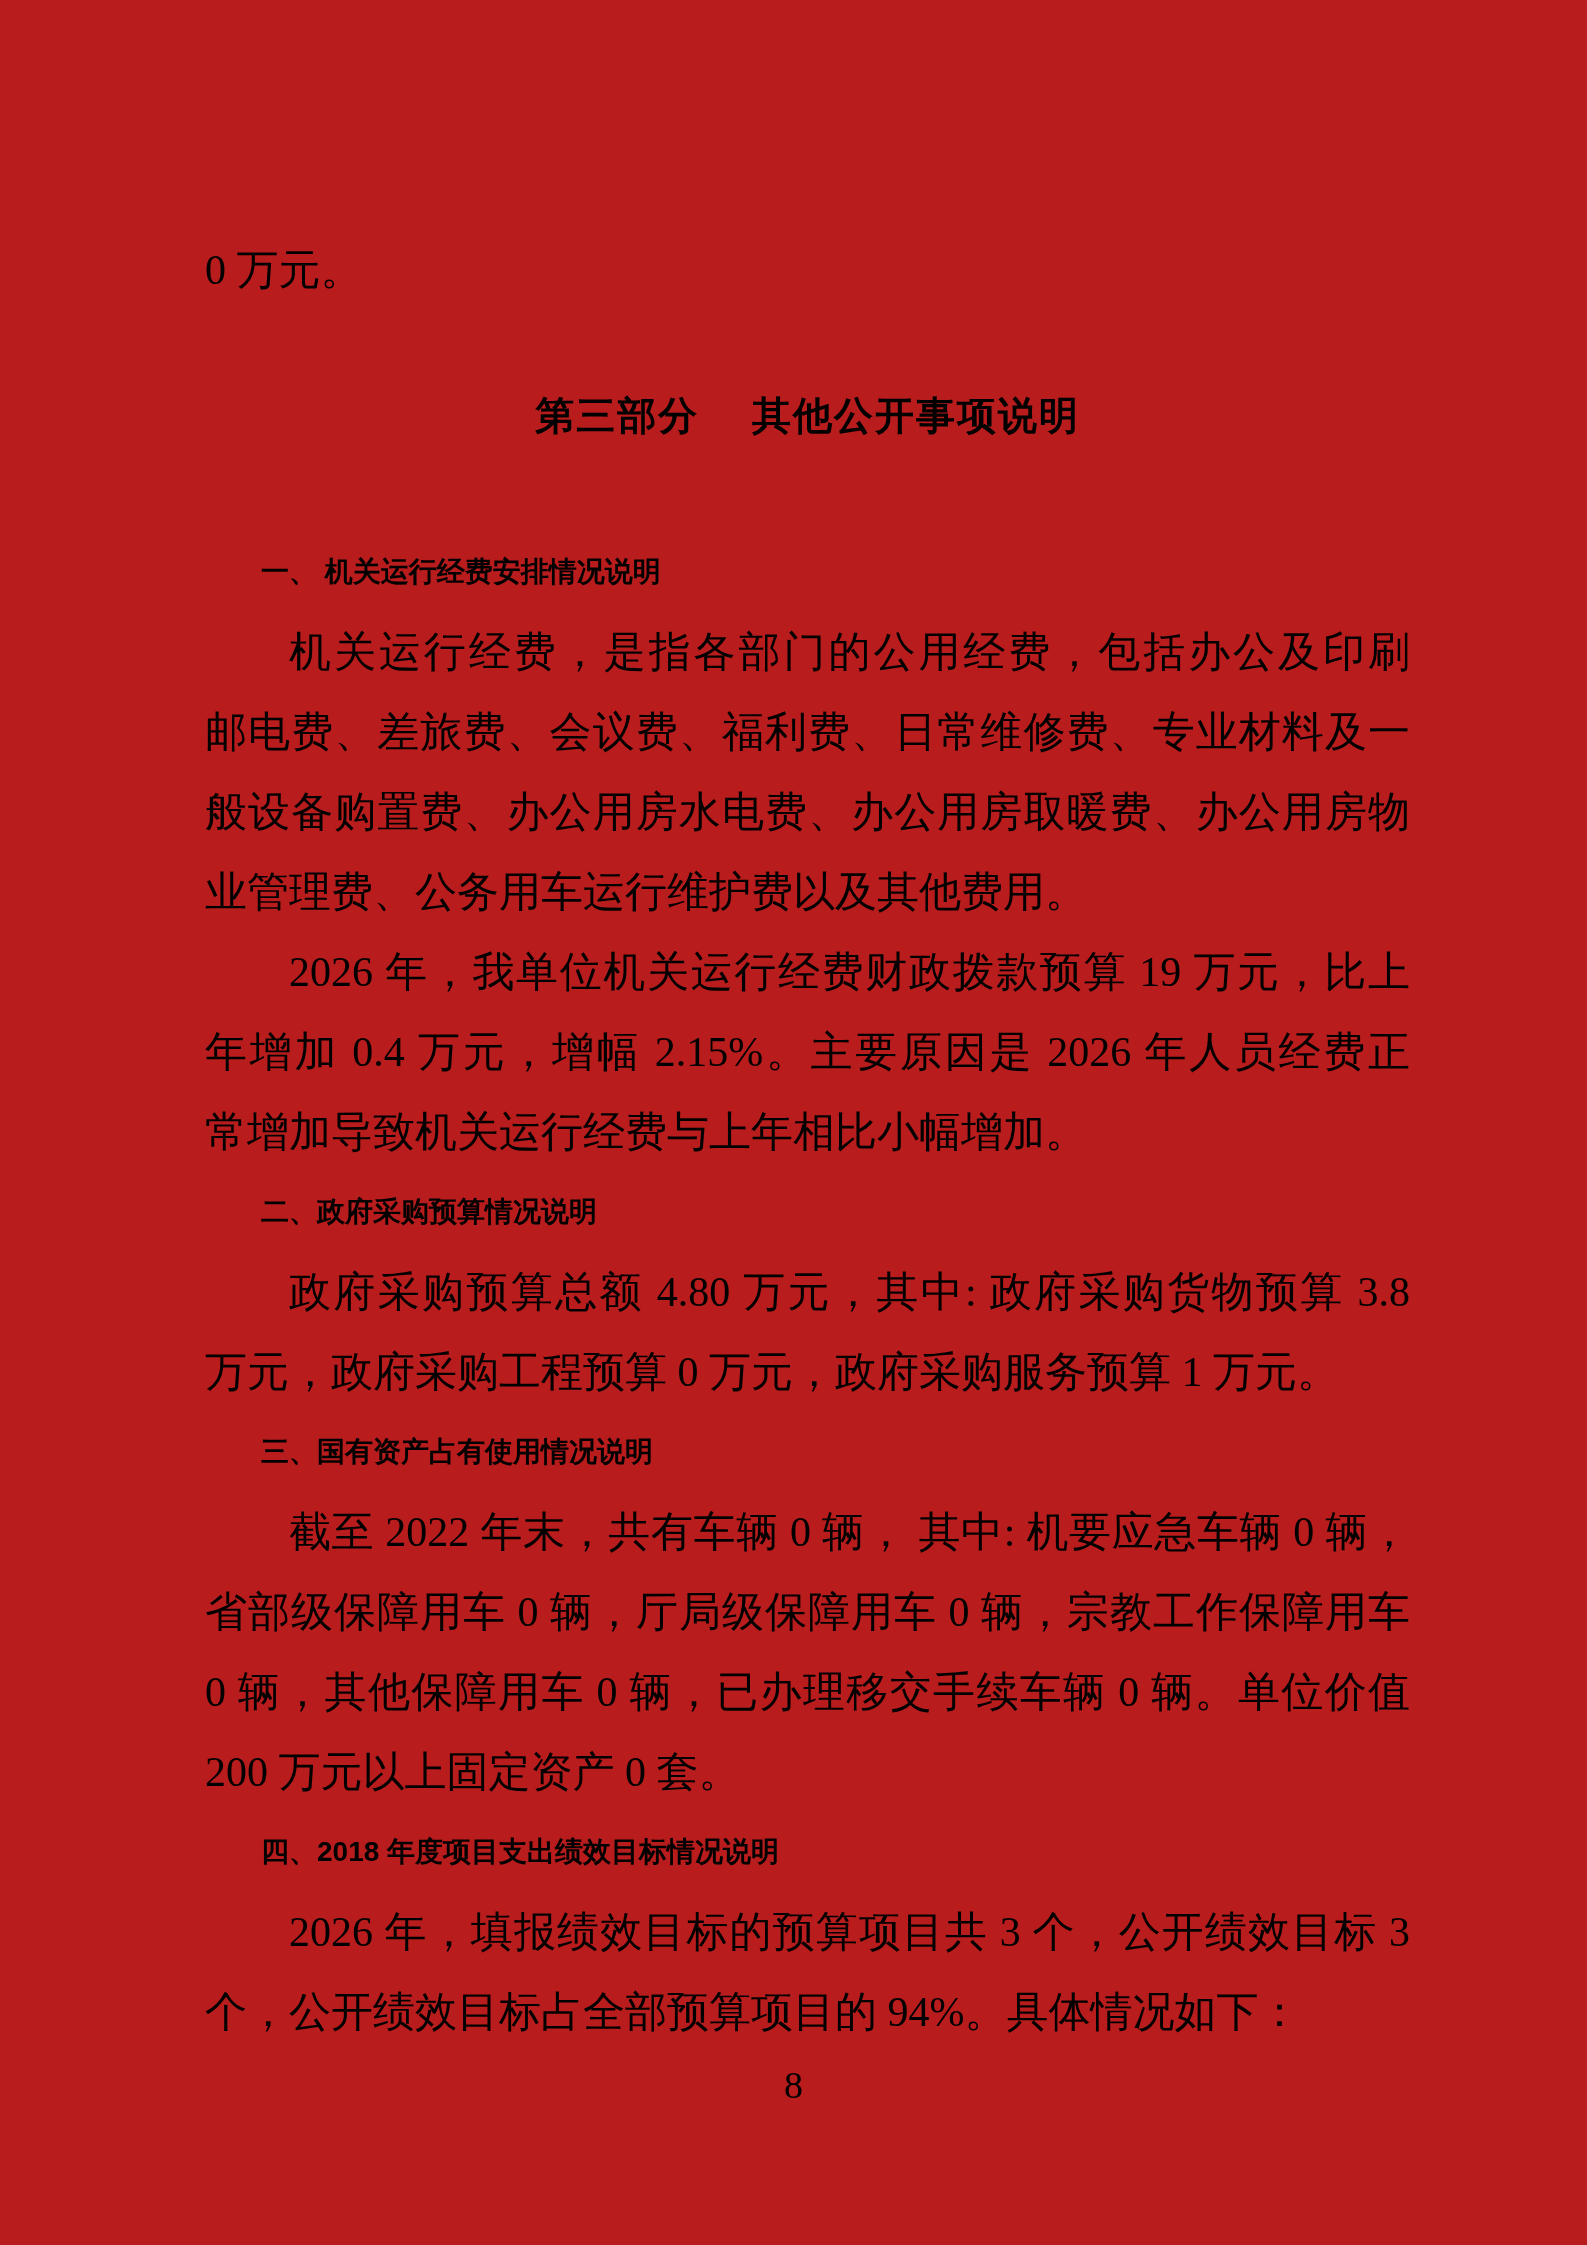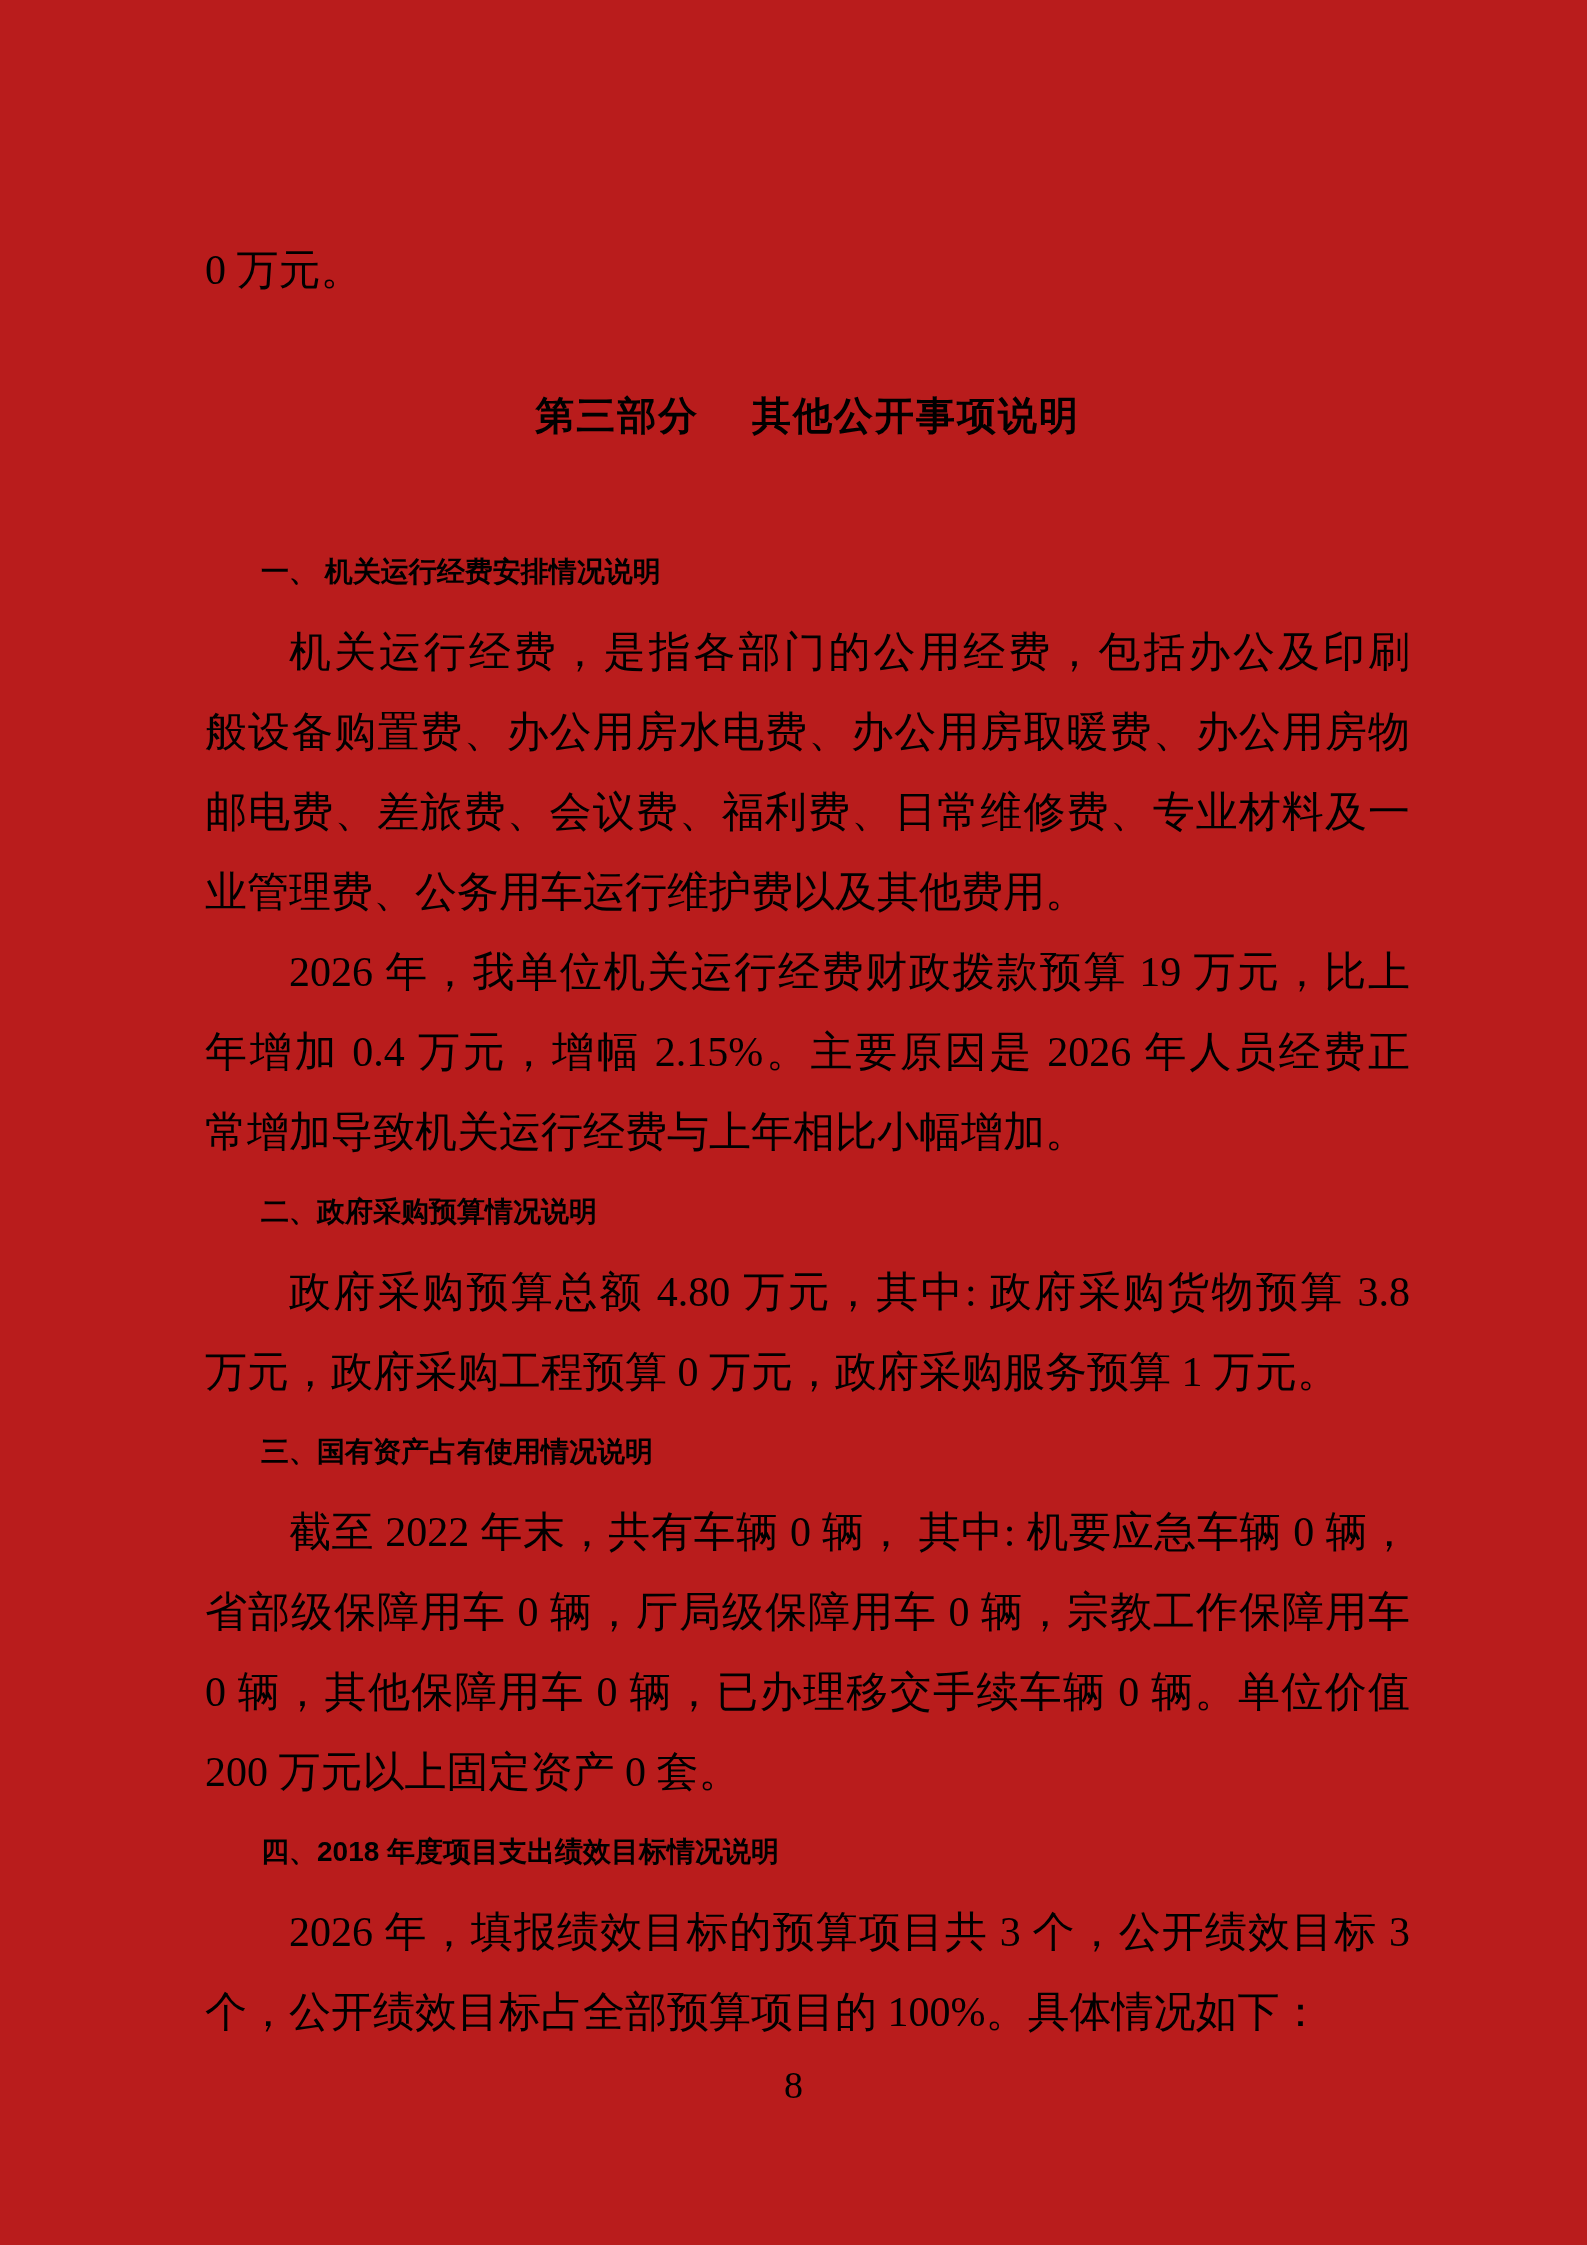--- a/index.html
+++ b/index.html
@@ -64,22 +64,22 @@
 <div class="page">
   <div class="content">
 
     <div class="line last">0 万元。</div>
 
     <div class="part-title">第三部分　 其他公开事项说明</div>
 
     <div class="sec-heading">一、 机关运行经费安排情况说明</div>
 
     <div class="line fill indent">机关运行经费，是指各部门的公用经费，包括办公及印刷费、</div>
+    <div class="line fill">邮电费、差旅费、会议费、福利费、日常维修费、专业材料及一</div>
     <div class="line fill">般设备购置费、办公用房水电费、办公用房取暖费、办公用房物</div>
-    <div class="line fill">邮电费、差旅费、会议费、福利费、日常维修费、专业材料及一</div>
     <div class="line last">业管理费、公务用车运行维护费以及其他费用。</div>
 
     <div class="line fill indent">2026 年，我单位机关运行经费财政拨款预算 19 万元，比上</div>
     <div class="line fill">年增加 0.4 万元，增幅 2.15%。主要原因是 2026 年人员经费正</div>
     <div class="line last">常增加导致机关运行经费与上年相比小幅增加。</div>
 
     <div class="sec-heading">二、政府采购预算情况说明</div>
 
     <div class="line fill indent">政府采购预算总额 4.80 万元，其中: 政府采购货物预算 3.8</div>
     <div class="line last">万元，政府采购工程预算 0 万元，政府采购服务预算 1 万元。</div>
@@ -87,18 +87,18 @@
     <div class="sec-heading">三、国有资产占有使用情况说明</div>
 
     <div class="line fill indent">截至 2022 年末，共有车辆 0 辆， 其中: 机要应急车辆 0 辆，</div>
     <div class="line fill">省部级保障用车 0 辆，厅局级保障用车 0 辆，宗教工作保障用车</div>
     <div class="line fill">0 辆，其他保障用车 0 辆，已办理移交手续车辆 0 辆。单位价值</div>
     <div class="line last">200 万元以上固定资产 0 套。</div>
 
     <div class="sec-heading">四、2018 年度项目支出绩效目标情况说明</div>
 
     <div class="line fill indent">2026 年，填报绩效目标的预算项目共 3 个，公开绩效目标 3</div>
-    <div class="line last">个，公开绩效目标占全部预算项目的 100%。具体情况如下：</div>
+    <div class="line last">个，公开绩效目标占全部预算项目的 94%。具体情况如下：</div>
 
   </div>
 
   <div class="footer">8</div>
 </div>
 
 </body></html>

